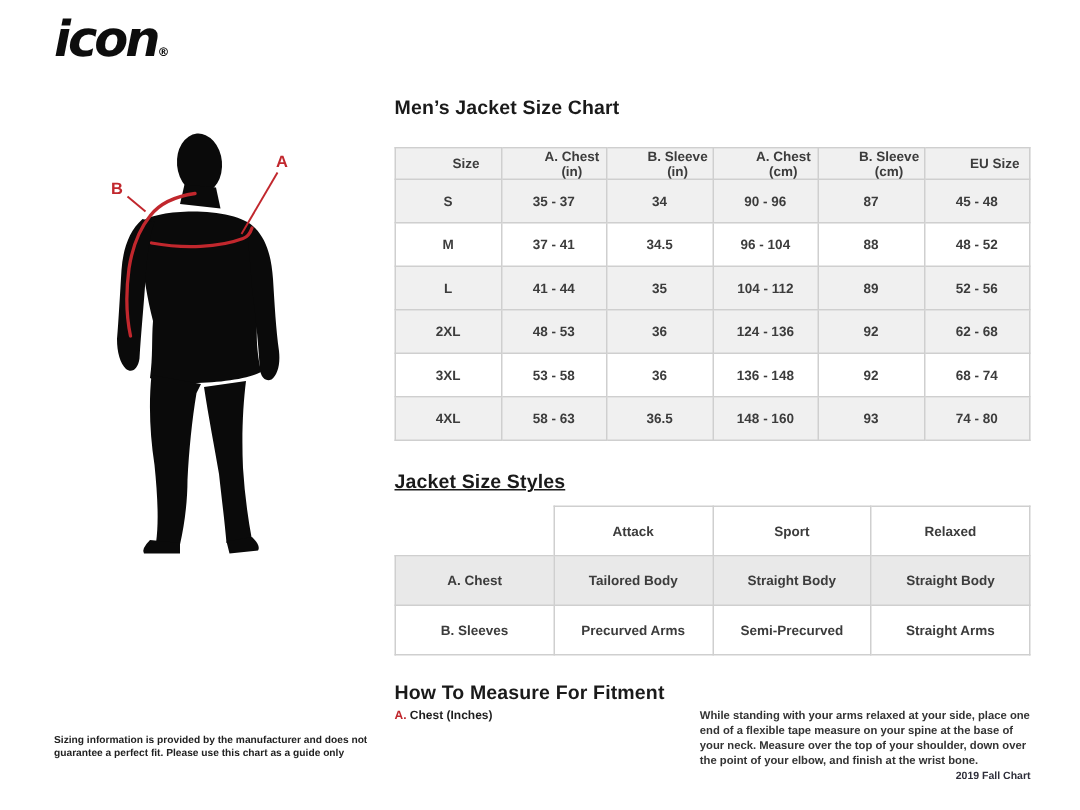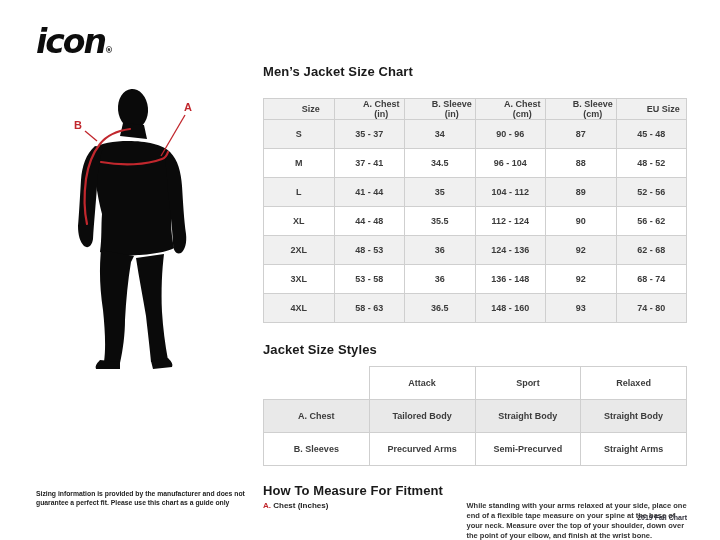--- a/index.html
+++ b/index.html
@@ -3,21 +3,21 @@
 <meta charset="utf-8">
 <style>
   * { margin:0; padding:0; box-sizing:border-box; }
   html,body { background:#ffffff; }
   #canvas {
     position:relative; width:720px; height:540px; background:#ffffff;
     font-family:"Liberation Sans", sans-serif; color:#3b3b3b; overflow:hidden;
   }
   
   .logo {
-    position:absolute; left:36px; top:22px;
+    position:absolute; left:36px; top:6px;
     font-family:"DejaVu Sans", sans-serif;
     font-weight:bold; font-style:italic;
     font-size:33px; letter-spacing:-2px; color:#0d0d0d;
   }
   .logo .reg { font-size:8px; font-style:normal; vertical-align:baseline; letter-spacing:0; }
   
   .figure-wrap { position:absolute; left:40px; top:78px; width:220px; height:362px; }
   .figure-wrap svg { display:block; }
   
   .right-col { position:absolute; left:263px; top:64px; width:424px; }
@@ -25,21 +25,21 @@
   
   table { border-collapse:collapse; width:424px; table-layout:fixed; }
   th, td {
     border:1px solid #cfcfcf; text-align:center; vertical-align:middle;
     font-size:9px; font-weight:bold; color:#3c3c3c;
   }
   .size-table { margin-top:19px; }
   .size-table th { height:21px; background:#f0f0f0;padding-left:24px; }
   .size-table td { height:29px; background:#ffffff; }
   .size-table tr.stripe td { background:#f0f0f0; }
-  .style-title { margin-top:19px; }
+  .style-title { margin-top:19px;text-decoration:underline; }
   .style-table { margin-top:9px; }
   .style-table th, .style-table td { height:33px; background:#ffffff; }
   .style-table tr.stripe td { background:#e9e9e9; }
   .style-table .cell-blank { border:none; background:transparent; }
   
   .measure-title { margin-top:17px; }
   .measure-cols { display:flex; margin-top:3px; }
   .measure-col-a { width:196px; margin-right:8px; }
   .measure-col-b { width:221px; }
   .measure-sub { font-size:8px; font-weight:bold; color:#1e1e1e; margin-bottom:1px; }
@@ -123,28 +123,20 @@
           <td>48 - 52</td>
         </tr>
         <tr class="stripe">
           <td>L</td>
           <td>41 - 44</td>
           <td>35</td>
           <td>104 - 112</td>
           <td>89</td>
           <td>52 - 56</td>
         </tr>
-        <tr>
-          <td>XL</td>
-          <td>44 - 48</td>
-          <td>35.5</td>
-          <td>112 - 124</td>
-          <td>90</td>
-          <td>56 - 62</td>
-        </tr>
         <tr class="stripe">
           <td>2XL</td>
           <td>48 - 53</td>
           <td>36</td>
           <td>124 - 136</td>
           <td>92</td>
           <td>62 - 68</td>
         </tr>
         <tr>
           <td>3XL</td>

